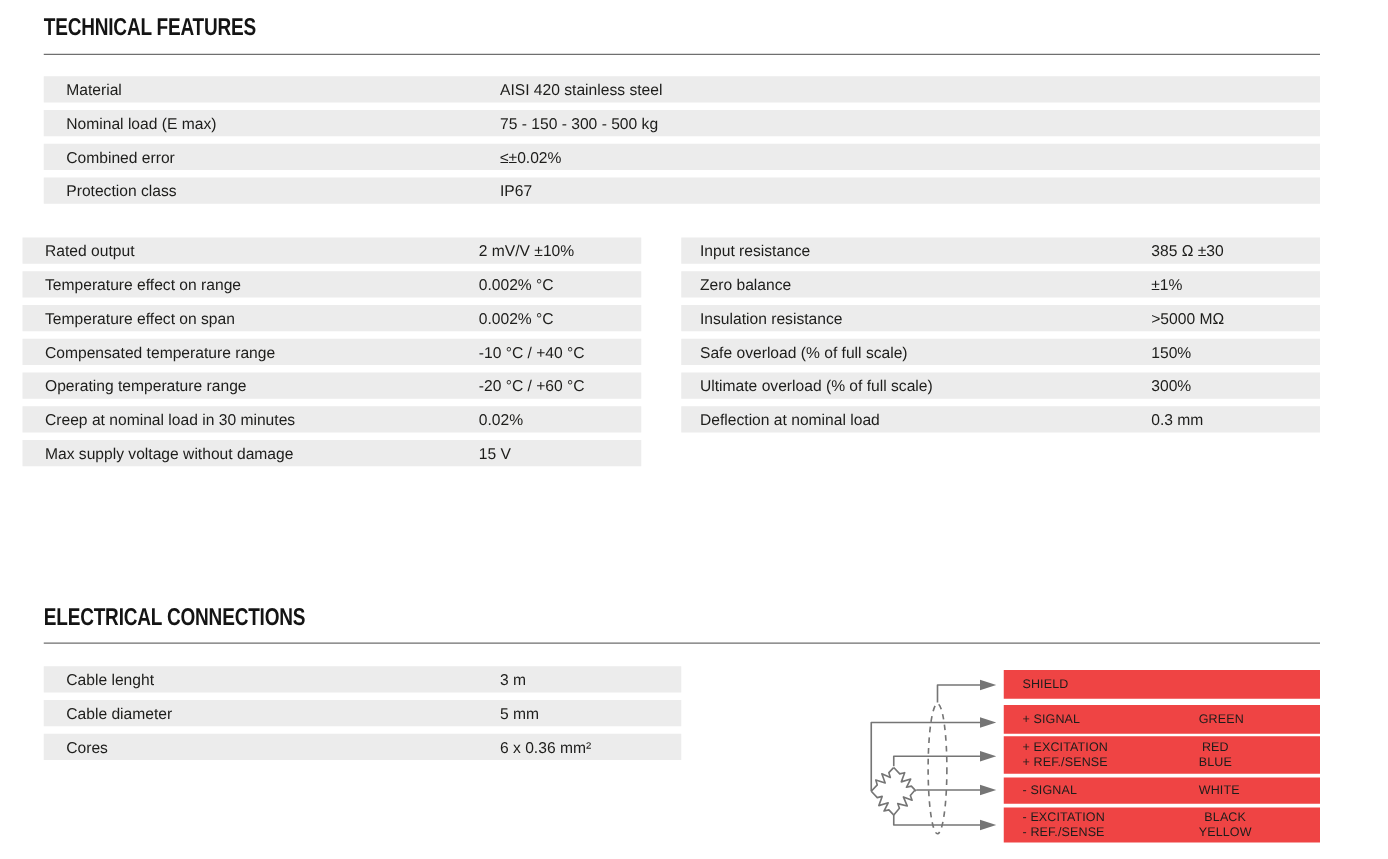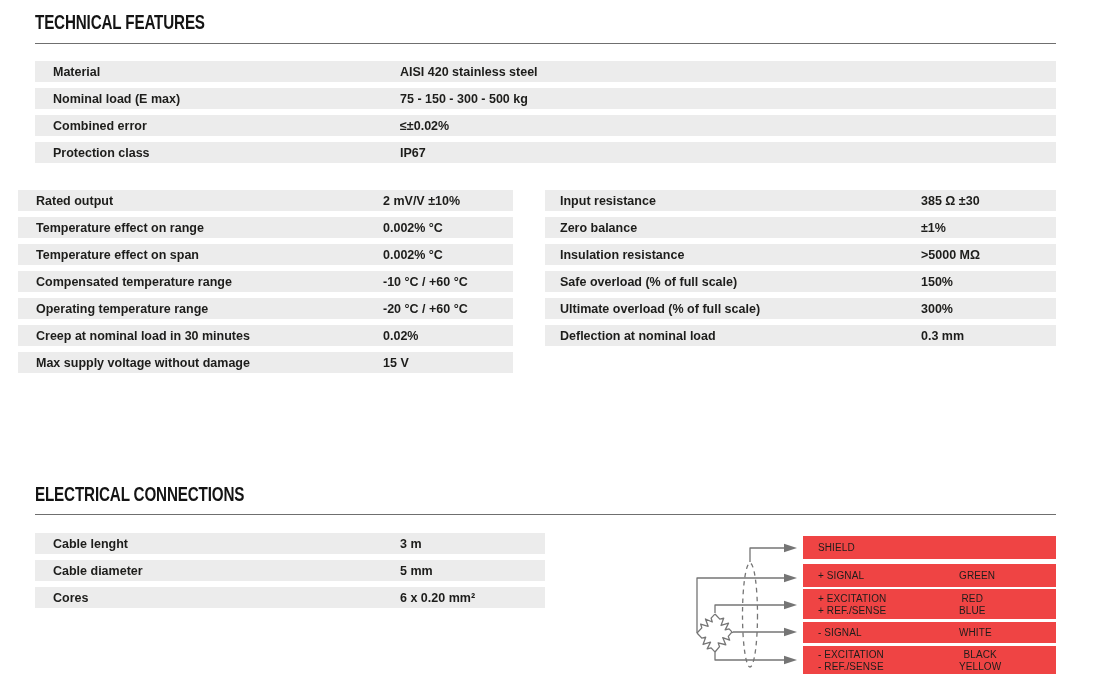--- a/index.html
+++ b/index.html
@@ -8,21 +8,21 @@
     width: 1110px; height: 687px; position: relative; overflow: hidden;
     font-family: "Liberation Sans", "DejaVu Sans", sans-serif;
     color: #1d1d1b;
   }
   .sec-title {
     position: absolute; left: 35px; font-size: 19.5px; font-weight: bold;
     color: #141414; line-height: 1; letter-spacing: -0.2px; white-space: nowrap;
     transform: scaleX(0.78); transform-origin: left top;
   }
   .rule { position: absolute; left: 35px; width: 1021px; height: 0; border-top: 1.5px solid #6f6f6f; }
-  .tbl { position: absolute; font-weight: bold; }
+  .tbl { position: absolute; }
   .trow { position: relative; height: 21px; margin-bottom: 6px; background: #ececec; font-size: 12.5px; }
   .trow .lbl { position: absolute; left: 18px; top: 50%; transform: translateY(-50%); white-space: nowrap; }
   .trow .val { position: absolute; left: 365px; top: 50%; transform: translateY(-50%); white-space: nowrap; }
   .tbl-right .trow .lbl { left: 15px; }
   .tbl-right .trow .val { left: 376px; }
   #tbl-general { left: 35px; top: 61px;  width: 1021px; }
   #tbl-left    { left: 18px; top: 190px; width: 495px;  }
   #tbl-right   { left: 545px; top: 190px; width: 511px; }
   #tbl-cable   { left: 35px; top: 533px; width: 510px;  }
   .wtbl { position: absolute; left: 803px; top: 536px; width: 253px; }
@@ -65,21 +65,21 @@
   <div class="trow">
     <span class="lbl">Temperature effect on range</span>
     <span class="val">0.002% °C</span>
   </div>
   <div class="trow">
     <span class="lbl">Temperature effect on span</span>
     <span class="val">0.002% °C</span>
   </div>
   <div class="trow">
     <span class="lbl">Compensated temperature range</span>
-    <span class="val">-10 °C / +60 °C</span>
+    <span class="val">-10 °C / +40 °C</span>
   </div>
   <div class="trow">
     <span class="lbl">Operating temperature range</span>
     <span class="val">-20 °C / +60 °C</span>
   </div>
   <div class="trow">
     <span class="lbl">Creep at nominal load in 30 minutes</span>
     <span class="val">0.02%</span>
   </div>
   <div class="trow">
@@ -122,21 +122,21 @@
   <div class="trow">
     <span class="lbl">Cable lenght</span>
     <span class="val">3 m</span>
   </div>
   <div class="trow">
     <span class="lbl">Cable diameter</span>
     <span class="val">5 mm</span>
   </div>
   <div class="trow">
     <span class="lbl">Cores</span>
-    <span class="val">6 x 0.20 mm²</span>
+    <span class="val">6 x 0.36 mm²</span>
   </div>
 </div>
 
 <svg id="diagram" width="170" height="158" viewBox="640 528 170 158">
   <g stroke="#757575" stroke-width="1.3" fill="none" stroke-linejoin="round">
     <ellipse cx="750" cy="615" rx="7.5" ry="52" stroke-dasharray="4.5 4"></ellipse>
     <path d="M0 0 L7 0 L9 -3.5 L12.5 3.5 L16 -3.5 L18.5 3.5 L20.5 0 L26 0" transform="translate(697,633) rotate(-46.55)"></path>
     <path d="M0 0 L7 0 L9 -3.5 L12.5 3.5 L16 -3.5 L18.5 3.5 L20.5 0 L26 0" transform="translate(715,614) rotate(46.6)"></path>
     <path d="M0 0 L7 0 L9 -3.5 L12.5 3.5 L16 -3.5 L18.5 3.5 L20.5 0 L26 0" transform="translate(697,633) rotate(46.55)"></path>
     <path d="M0 0 L7 0 L9 -3.5 L12.5 3.5 L16 -3.5 L18.5 3.5 L20.5 0 L26 0" transform="translate(715,652) rotate(-49.6)"></path>

